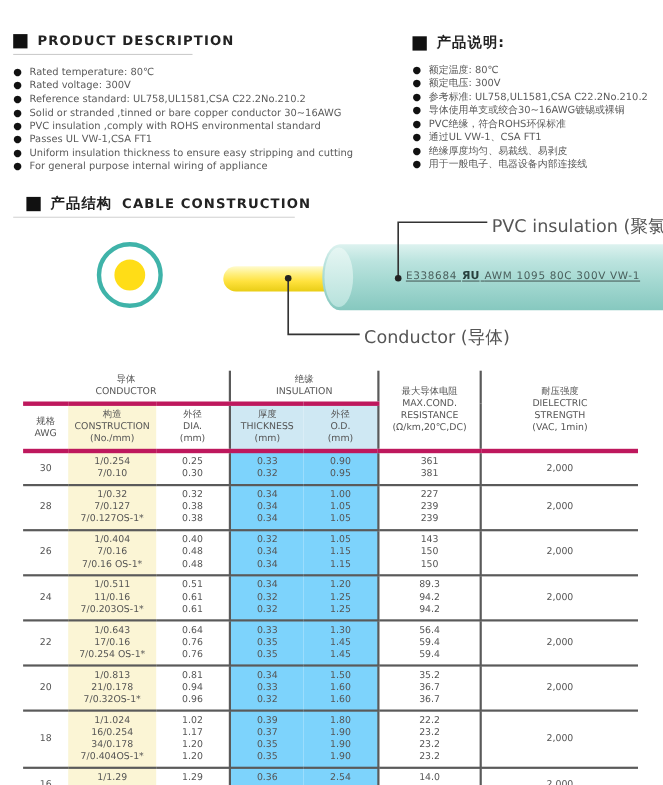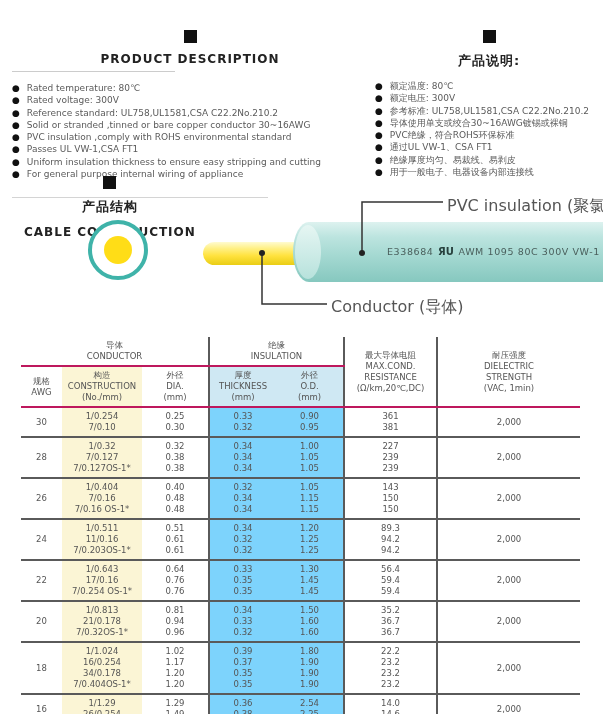--- a/index.html
+++ b/index.html
@@ -1,20 +1,20 @@
 <!DOCTYPE html>
 <html><head>
 <meta charset="utf-8">
 <style>
   * { margin:0; padding:0; box-sizing:border-box; }
   body { background:#fff; font-family:"DejaVu Sans","Liberation Sans",sans-serif; }
   .page { position:relative; width:603px; height:714px; background:#fff; overflow:hidden; color:#4f4f4f; }
 
   
-  .sec-title { display:flex; align-items:center; gap:9px;flex-direction:column; }
+  .sec-title { display:flex; align-items:center; gap:9px; }
   .sq { width:13px; height:13px; background:#111; flex:0 0 auto; }
   .sec-title .t-en { font-size:12px; font-weight:bold; color:#222; letter-spacing:1px; }
   .sec-title .t-cn { font-size:13px; font-weight:bold; color:#222; letter-spacing:1px; }
   .underline { height:1px; background:#cccccc; margin-top:5px; }
 
   
   ul.blist { list-style:none; margin-top:10px; }
   ul.blist li { display:flex; align-items:flex-start; gap:7px; font-size:9px; line-height:12.3px; color:#5a5a5a; white-space:nowrap; }
   ul.blist .blt { font-size:9px; color:#111; line-height:12.3px; }
 
@@ -29,37 +29,37 @@
   .xsec-core  { position:absolute; left:104px; top:236px; width:28px; height:28px; border-radius:50%; background:#ffdd17; z-index:2; }
 
   .rod { position:absolute; left:203px; top:242px; width:132px; height:23px; z-index:1;
          border-radius:12px 0 0 12px;
          background:linear-gradient(180deg,#fffbd0 0%,#fff085 28%,#ffe23e 60%,#e9cd15 100%); }
   .cable { position:absolute; left:293px; top:222px; width:310px; height:60px; z-index:2;
            border-radius:16px 0 0 16px / 30px 0 0 30px;
            background:linear-gradient(180deg,#ddf2ef 0%,#bce4df 25%,#a5d9d2 55%,#86c8bf 100%); }
   .cable-cap { position:absolute; left:295px; top:225px; width:26px; height:54px; z-index:3;
                border-radius:50%; background:linear-gradient(180deg,#e6f6f3,#b7e2dc); }
-  .cable-print { position:absolute; left:387px; top:246px; width:212px; z-index:4; text-align:right;
-                 font-size:9.5px; letter-spacing:0.6px; color:#4a5f5c; white-space:nowrap; }
+  .cable-print { position:absolute; left:369px; top:246px; width:212px; z-index:4; text-align:right;
+                 font-size:9.5px; letter-spacing:0.6px; color:#4a5f5c; white-space:nowrap;text-decoration:underline; }
   .cable-print .ulmark { font-weight:800; font-size:10px; color:#27403d; letter-spacing:0; padding:0 1px; }
 
   .ptr-svg { position:absolute; left:0; top:190px; width:603px; height:130px; z-index:5; }
   .lbl { position:absolute; font-size:16px; color:#555; z-index:6; white-space:nowrap; }
   .lbl-pvc { left:447px; top:196px; }
   .lbl-conductor { left:331px; top:297px; }
 
   
   .spec-wrap { position:absolute; left:21px; top:337px; }
   table.spec { border-collapse:collapse; table-layout:fixed; width:559px; font-size:8.5px; color:#555; }
   table.spec th, table.spec td { font-weight:normal; text-align:center; vertical-align:middle;
                                  padding:3px 2px; line-height:11px; }
   table.spec td div, table.spec th div { line-height:11px; }
   .br { border-right:2px solid #5a5a5a; }
-  .bb { border-bottom:2px solid #be185d; }
+  .bb { border-bottom:4px solid #be185d; }
   tbody.spec-body td { border-bottom:2px solid #5a5a5a; }
   tbody.spec-body td.c1 { background:#fbf5d5; }
   tbody.spec-body td.c3, tbody.spec-body td.c4 { background:#7dd3fc;margin-top:13px; }
   tbody.spec-body td.c2, tbody.spec-body td.c4, tbody.spec-body td.c5 { border-right:2px solid #5a5a5a; }
   th.bg-y { background:#fbf5d5; }
   th.bg-b { background:#cfe8f3; }
 </style>
 </head>
 <body>
 

